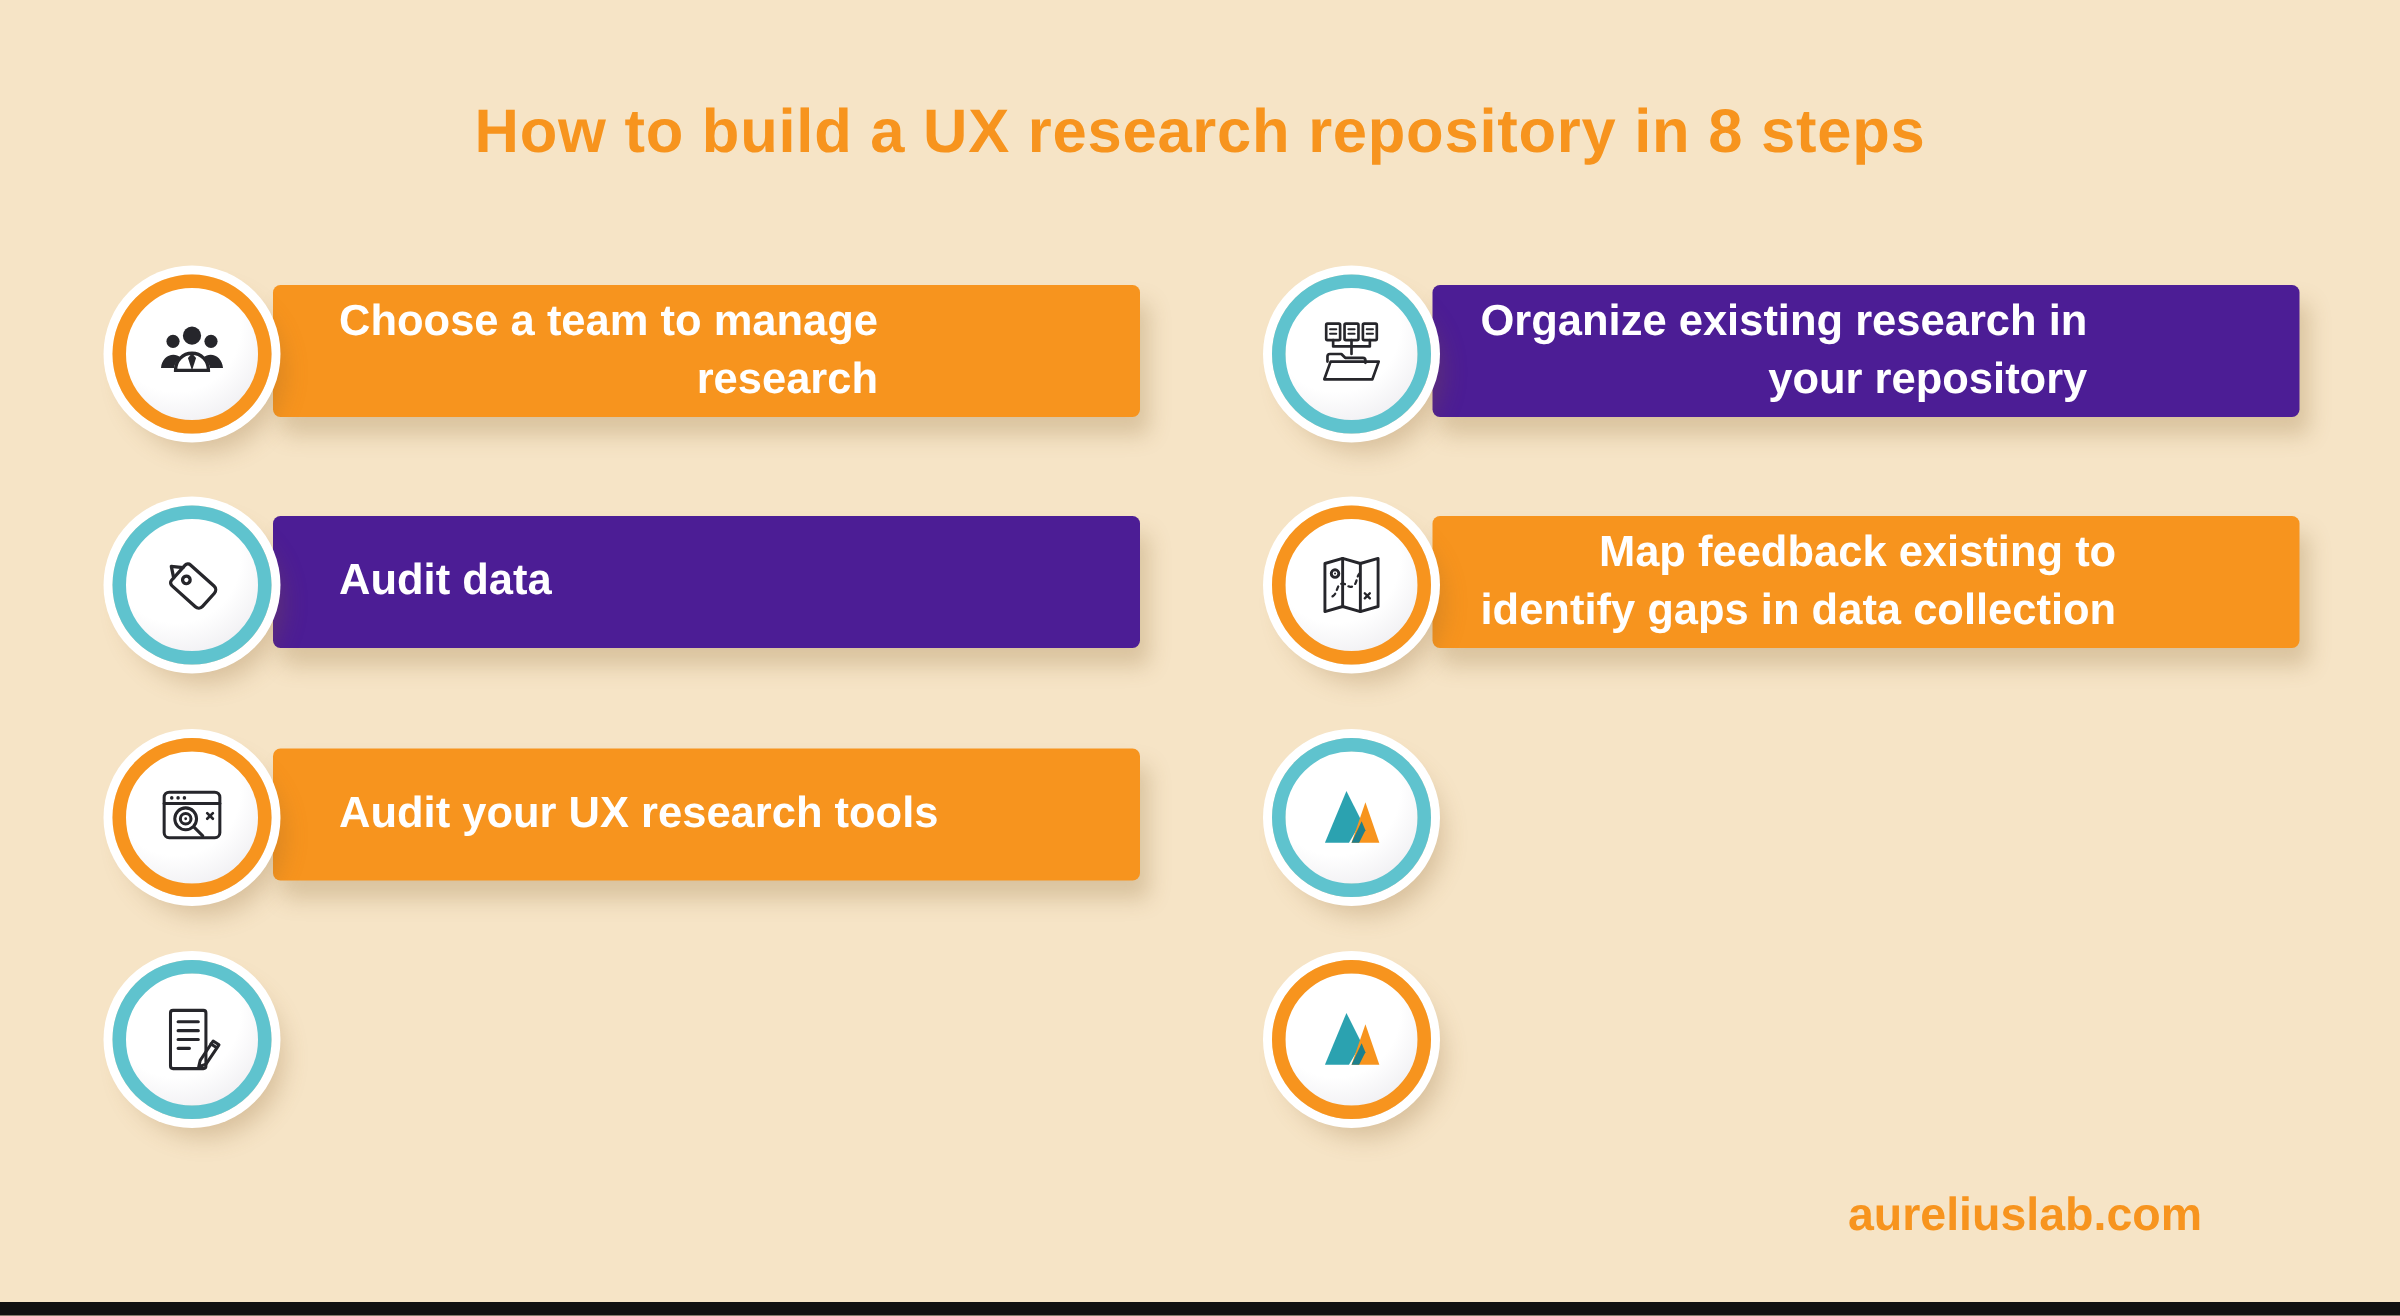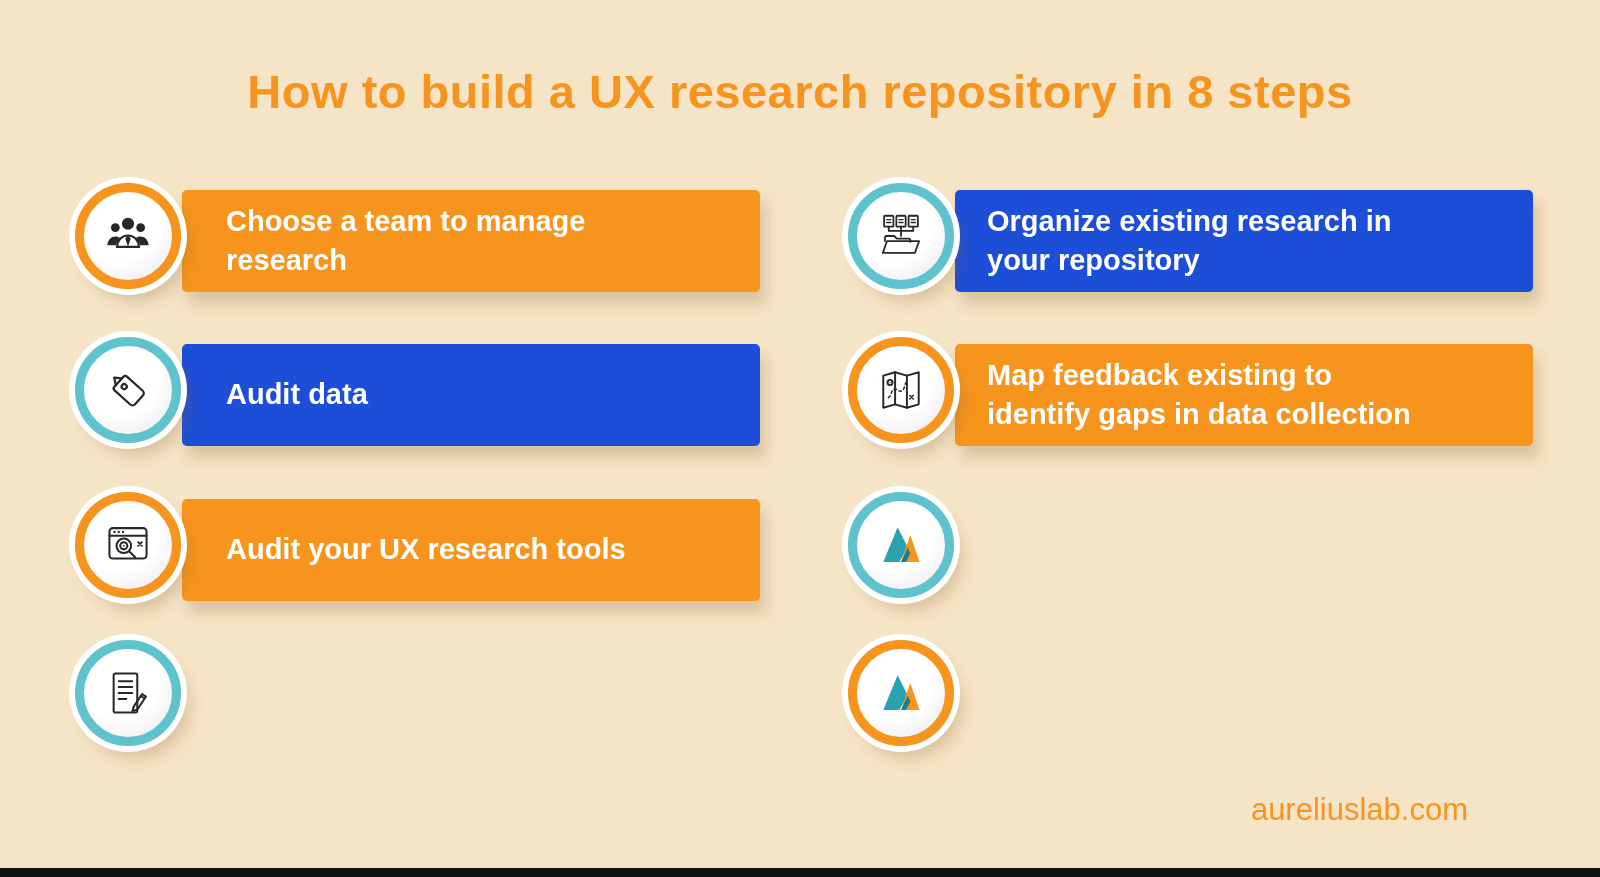--- a/index.html
+++ b/index.html
@@ -3,51 +3,52 @@
 <meta charset="utf-8">
 <style>
   html,body{margin:0;padding:0;}
   body{
     width:1600px;height:877px;position:relative;overflow:hidden;
     background:#f6e4c6;
     font-family:"Liberation Sans", sans-serif;
   }
   .title{
     position:absolute;left:0;top:64px;width:1600px;text-align:center;
-    font-size:47px;font-weight:800;color:#f7941e;letter-spacing:.5px;margin:0;
+    font-size:41px;font-weight:800;color:#f7941e;letter-spacing:.5px;margin:0;
   }
   .step{position:absolute;width:688px;height:120px;}
   .col-left{left:74px;}
   .col-right{left:847px;}
   .r1{top:181px}.r2{top:335px}.r3{top:490px}.r4{top:638px}
   .bar{
-    position:absolute;left:108px;right:2px;top:9px;height:102px;
+    position:absolute;left:108px;right:2px;top:9px;height:88px;
     border-radius:5px;display:flex;align-items:center;
     padding:0 24px 0 44px;box-sizing:border-box;
     color:#ffffff;font-weight:700;font-size:29px;line-height:1.35;
     box-shadow:6px 12px 14px rgba(135,98,45,.25);
+    text-align:right;
   }
   .col-right .bar{padding-left:32px;padding-right:16px;}
   .orange .bar{background:#f7941e;}
-  .teal .bar{background:#1d4ed8;}
+  .teal .bar{background:#4c1d95;}
   .label{white-space:pre-line;}
   .circle{
     position:absolute;left:1px;top:2px;width:88px;height:88px;border-radius:50%;
     border:9px solid #f7941e;
     background:radial-gradient(circle at 38% 30%, #ffffff 52%, #e7e6eb 100%);
     box-shadow:0 0 0 6px #ffffff, 8px 12px 16px rgba(135,98,45,.28);
     display:flex;align-items:center;justify-content:center;z-index:2;
   }
   .orange .circle{border-color:#f7941e;}
   .teal .circle{border-color:#5fc3ce;}
   .icon{display:flex;align-items:center;justify-content:center;}
   .icon svg{width:54px;height:54px;}
   .website{
     position:absolute;right:132px;top:792px;
-    font-size:31px;font-weight:400;color:#f7941e;
+    font-size:31px;font-weight:700;color:#f7941e;
   }
   .bottom-strip{
     position:absolute;left:0;bottom:0;width:1600px;height:9px;background:#111111;
   }
 </style>
 </head>
 <body>
 
 <h1 class="title">How to build a UX research repository in 8 steps</h1>
 

